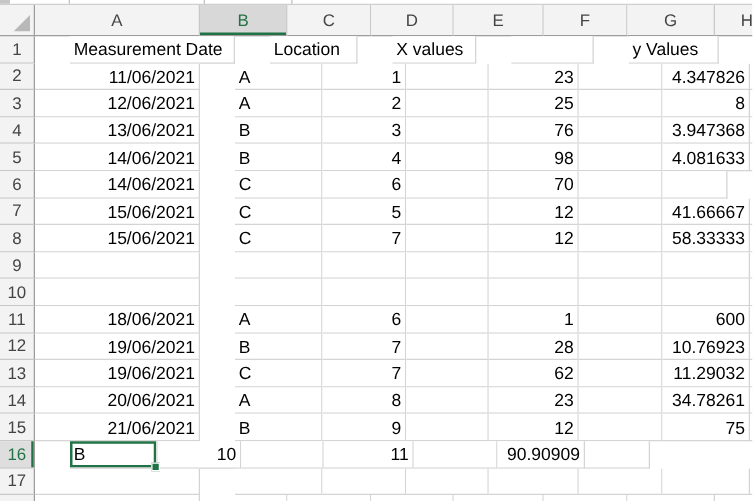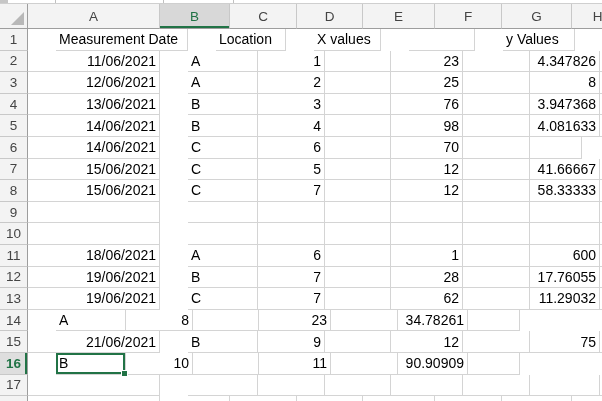--- a/index.html
+++ b/index.html
@@ -25,21 +25,21 @@
   .c7{ width:70px; flex:none; }
   .c8{ width:52px; flex:none; }
   .corner{ background:var(--hdrfill); border-right:1px solid #9d9d9d; border-bottom:1px solid #9d9d9d; position:relative; }
   .tri{ position:absolute; right:3px; bottom:3px; width:0; height:0;
         border-left:13px solid transparent; border-bottom:13px solid #b8b8b8; }
   .hcell{ background:var(--hdrfill); border-right:1px solid #c8c8c8; border-bottom:1px solid #9d9d9d;
           color:var(--hdrtext); font-size:13.5px; display:flex; align-items:center; justify-content:center; }
   .hcell.sel{ background:var(--hdrsel); color:var(--accent); box-shadow:inset 0 -2px 0 var(--accent); font-weight:400; }
   .rhdr{ background:var(--hdrfill); border-right:1px solid #9d9d9d; border-bottom:1px solid #c8c8c8;
          color:var(--hdrtext); font-size:13.5px; display:flex; align-items:center; justify-content:center; }
-  .rhdr.sel{ background:#dedede; color:var(--accent); box-shadow:inset -2px 0 0 var(--accent);font-weight:bold; }
+  .rhdr.sel{ background:#dedede; color:var(--accent); box-shadow:inset -2px 0 0 var(--accent); }
   .cell{ background:#fff; border-right:1px solid var(--grid); border-bottom:1px solid var(--grid);
          font-size:14px; color:#000; padding:0 3px; display:flex; align-items:center;
          white-space:nowrap; overflow:hidden; }
   .al{ justify-content:flex-start;margin-left:28px; }
   .ar{ justify-content:flex-end; }
   .sel-cell{ position:relative; box-shadow:inset 0 0 0 2px var(--accent); overflow:visible; z-index:2; }
   .sel-cell::after{ content:""; position:absolute; right:-3px; bottom:-3px; width:5px; height:5px;
                     background:var(--accent); border:1px solid #fff; }
 </style>
 </head>
@@ -187,36 +187,37 @@
         <div class="cell c8 ar"></div>
       </div>
       <div class="row">
         <div class="rhdr c0">12</div>
         <div class="cell c1 ar">19/06/2021</div>
         <div class="cell c2 al">B</div>
         <div class="cell c3 ar">7</div>
         <div class="cell c4 ar"></div>
         <div class="cell c5 ar">28</div>
         <div class="cell c6 ar"></div>
-        <div class="cell c7 ar">17.76055</div>
+        <div class="cell c7 ar">10.76923</div>
         <div class="cell c8 ar"></div>
       </div>
       <div class="row">
         <div class="rhdr c0">13</div>
         <div class="cell c1 ar">19/06/2021</div>
         <div class="cell c2 al">C</div>
         <div class="cell c3 ar">7</div>
         <div class="cell c4 ar"></div>
         <div class="cell c5 ar">62</div>
         <div class="cell c6 ar"></div>
         <div class="cell c7 ar">11.29032</div>
         <div class="cell c8 ar"></div>
       </div>
       <div class="row">
         <div class="rhdr c0">14</div>
+        <div class="cell c1 ar">20/06/2021</div>
         <div class="cell c2 al">A</div>
         <div class="cell c3 ar">8</div>
         <div class="cell c4 ar"></div>
         <div class="cell c5 ar">23</div>
         <div class="cell c6 ar"></div>
         <div class="cell c7 ar">34.78261</div>
         <div class="cell c8 ar"></div>
       </div>
       <div class="row">
         <div class="rhdr c0">15</div>

